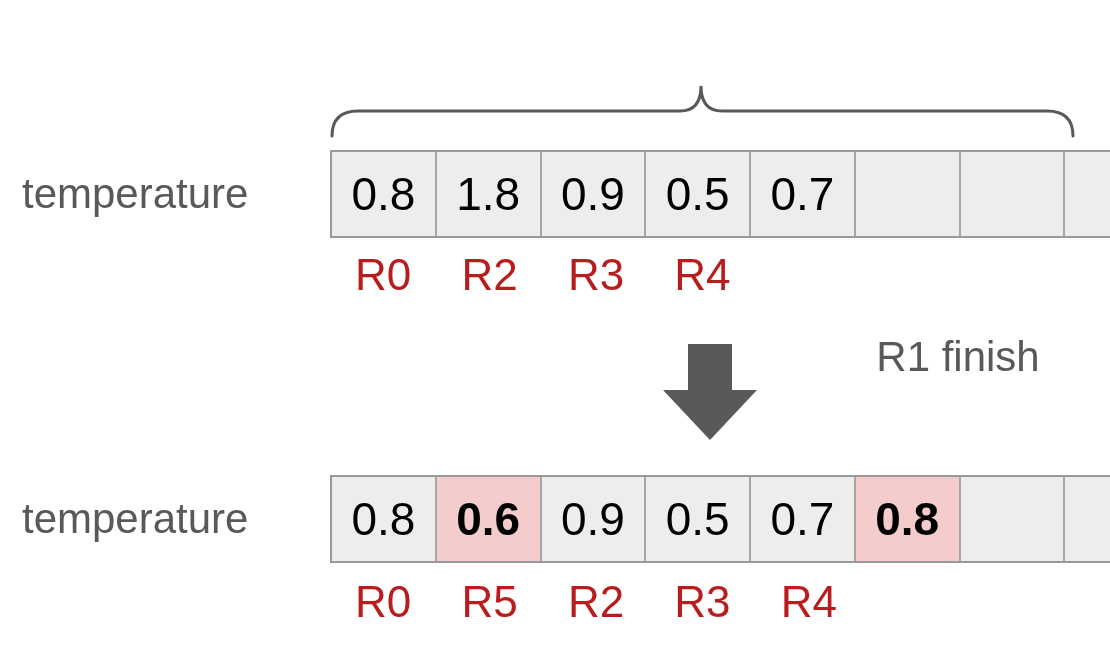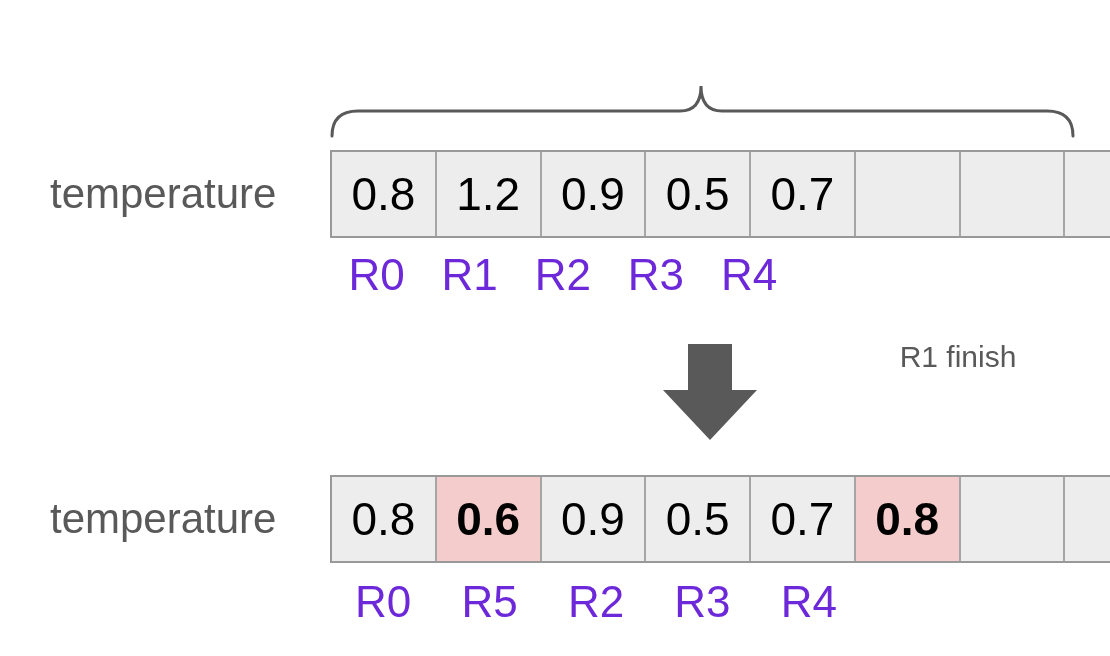--- a/index.html
+++ b/index.html
@@ -34,21 +34,20 @@
     position: absolute;
     left: 330px; top: 82px;
     width: 745px; height: 58px;
   }
   .temp-label {
     position: absolute;
     left: 22px;
     font-size: 42px;
     color: var(--gray-text);
     white-space: nowrap;
-    margin-left: 28px;
   }
   .temp-label.t1 { top: 170px; }
   .temp-label.t2 { top: 495px; }
   .array {
     position: absolute;
     left: 330px; width: 840px; height: 88px;
     display: flex;
     border: 2px solid var(--outer-border);
     background: var(--cell-bg);
   }
@@ -70,64 +69,63 @@
     position: absolute;
     left: 330px; width: 745px;
     display: flex;
   }
   .rlabels.r1 { top: 250px; }
   .rlabels.r2 { top: 577px; }
   .rlabels span {
     flex: 1 1 0;
     text-align: center;
     font-size: 44px;
-    color: #6d28d9;
+    color: #b91c1c;
     white-space: nowrap;
   }
   .arrow {
     position: absolute;
     left: 663px; top: 342px;
     width: 94px; height: 100px;
   }
   .transition {
     position: absolute;
     left: 828px; top: 328px; width: 260px;
     text-align: center;
-    font-size: 30px;
+    font-size: 42px;
     line-height: 57px;
     color: var(--gray-text);
     white-space: nowrap;
   }
 </style>
 </head>
 <body>
 
 <div class="canvas">
 
 
   <svg class="brace" viewBox="0 0 745 58" fill="none" xmlns="http://www.w3.org/2000/svg">
     <path d="M 2,54 Q 2,29 28,29 L 350,29 Q 371,29 371,4 Q 371,29 392,29 L 717,29 Q 743,29 743,54" stroke="#595959" stroke-width="3" fill="none" stroke-linecap="round"></path>
   </svg>
 
   <div class="temp-label t1">temperature</div>
 
   <div class="array a1">
     <div class="cell">0.8</div>
-    <div class="cell">1.2</div>
+    <div class="cell">1.8</div>
     <div class="cell">0.9</div>
     <div class="cell">0.5</div>
     <div class="cell">0.7</div>
     <div class="cell"></div>
     <div class="cell"></div>
     <div class="cell"></div>
   </div>
 
   <div class="rlabels r1">
     <span>R0</span>
-    <span>R1</span>
     <span>R2</span>
     <span>R3</span>
     <span>R4</span>
     <span></span>
     <span></span>
     <span></span>
   </div>
 
   <svg class="arrow" viewBox="0 0 94 100" xmlns="http://www.w3.org/2000/svg">
     <polygon points="25,2 69,2 69,48 94,48 47,98 0,48 25,48" fill="#595959"></polygon>

